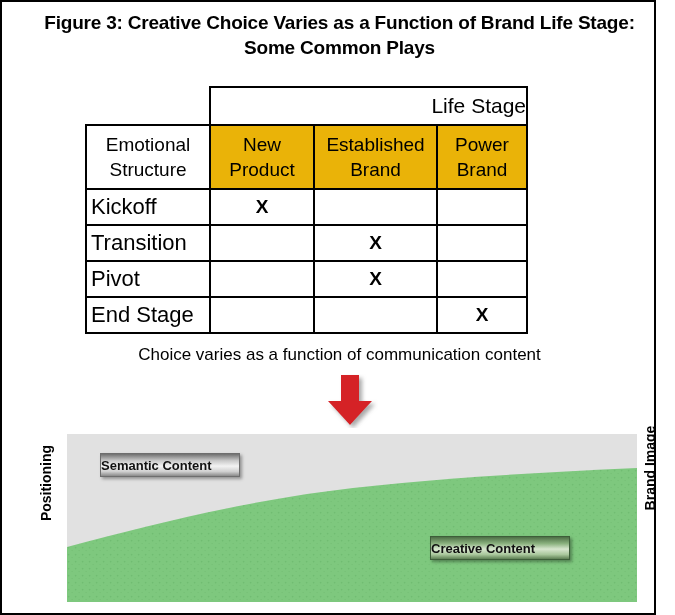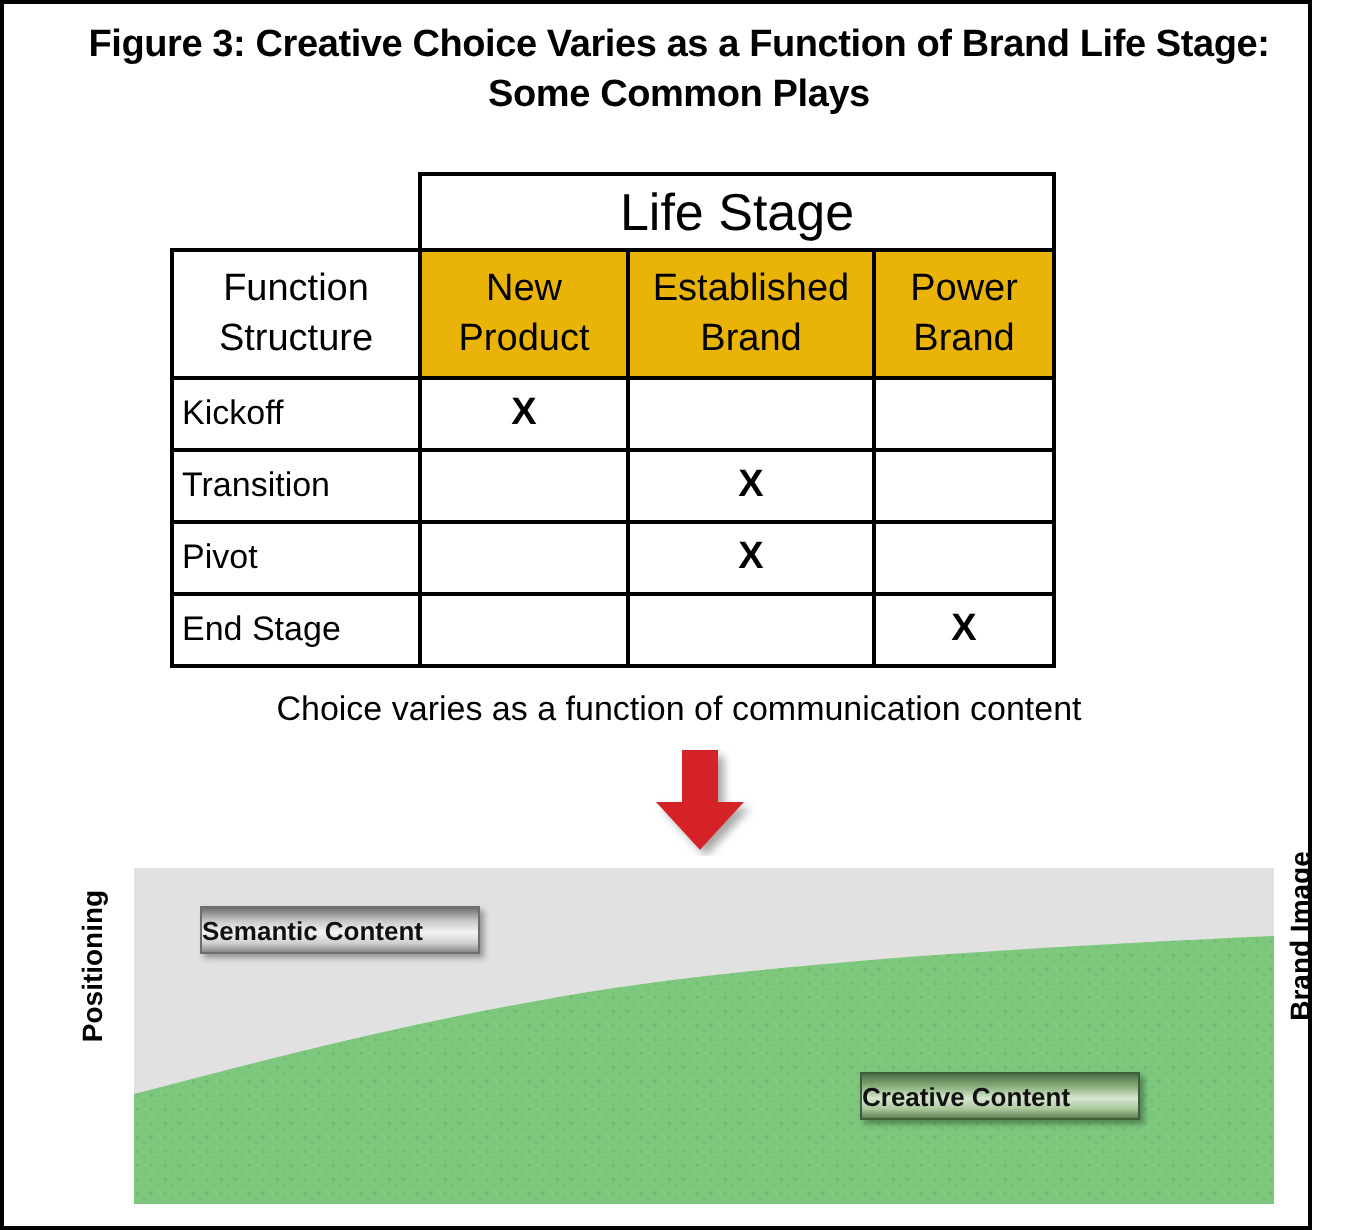--- a/index.html
+++ b/index.html
@@ -55,38 +55,38 @@
   .c-label { width: 124px; }
   .c-new   { width: 104px; }
   .c-est   { width: 123px; }
   .c-pow   { width: 90px; }
 
   td.blank-corner {
     border: none;
     background: transparent;
   }
   td.life-stage {
-    text-align: center;
-    font-size: 26px;
+    text-align: right;
+    font-size: 21px;
     height: 36px;
     line-height: 34px;
   }
   td.head-cell {
     background: #eab308;
     text-align: center;
     height: 62px;
     line-height: 25px;
     font-size: 19px;
   }
   td.row-head {
     text-align: left;
     padding-left: 4px;
     height: 34px;
     line-height: 32px;
-    font-size: 17px;
+    font-size: 22px;
   }
   td.mark-cell {
     text-align: center;
     height: 34px;
     line-height: 32px;
     font-weight: bold;
     font-size: 19px;
   }
 
   
@@ -200,21 +200,21 @@
         <col class="c-est">
         <col class="c-pow">
     </colgroup>
     <tbody>
       <tr>
         <td class="blank-corner"></td>
         <td class="life-stage" colspan="3">Life Stage</td>
       </tr>
       <tr>
         <td class="head-cell" style="background:#ffffff">
-          <div>Function</div>
+          <div>Emotional</div>
           <div>Structure</div>
         </td>
         <td class="head-cell">
           <div>New</div>
           <div>Product</div>
         </td>
         <td class="head-cell">
           <div>Established</div>
           <div>Brand</div>
         </td>

